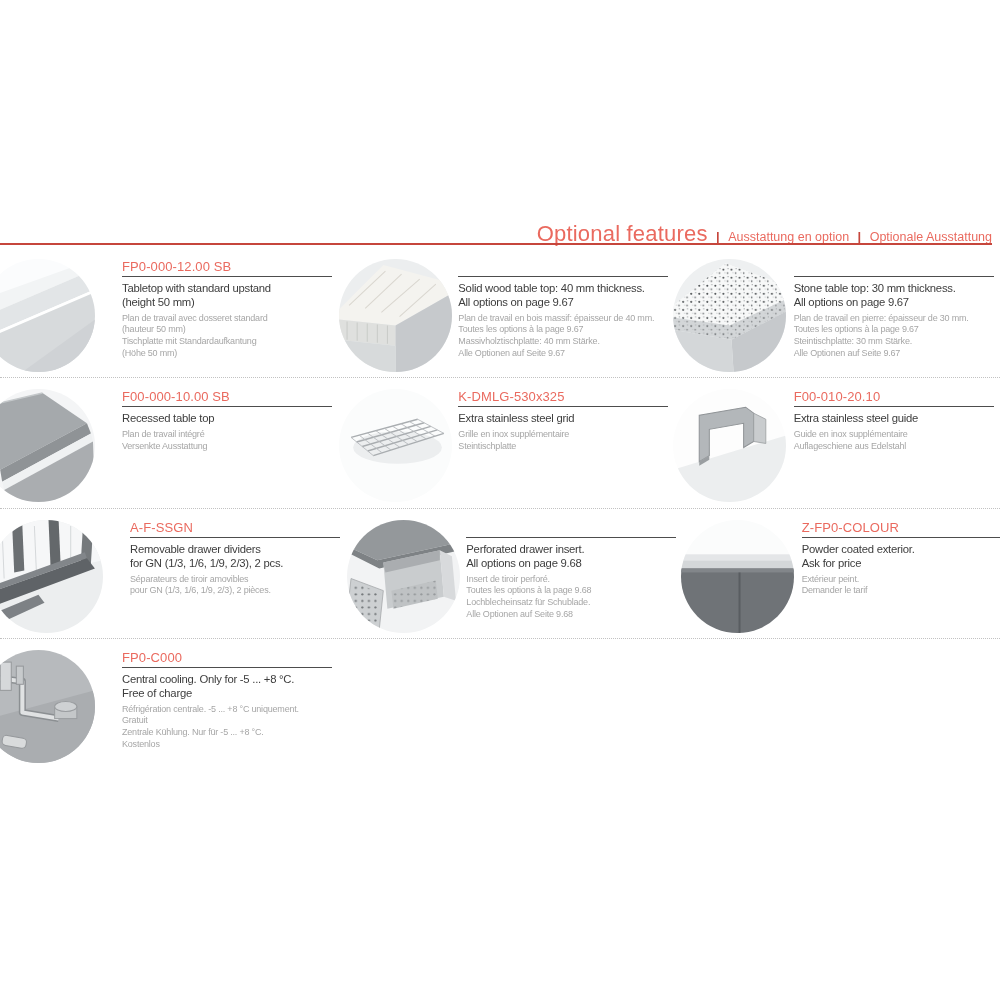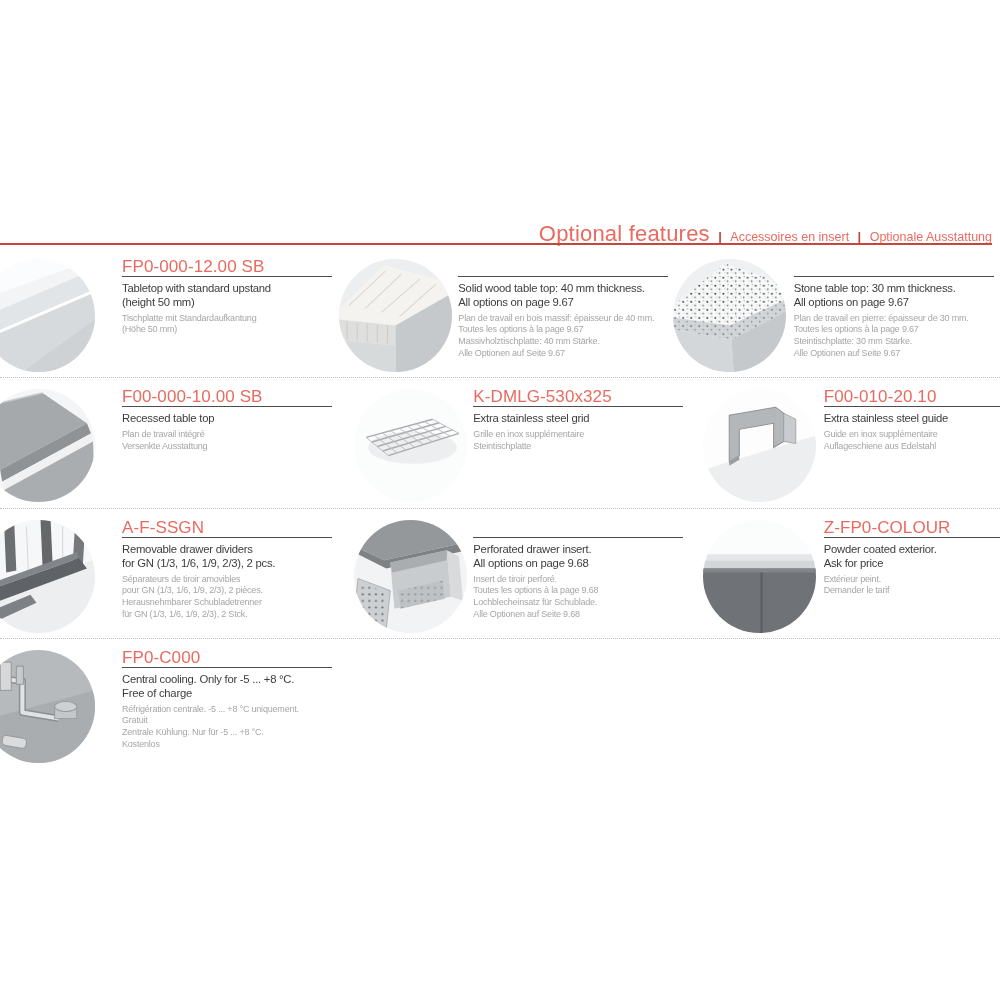--- a/index.html
+++ b/index.html
@@ -11,52 +11,52 @@
   .h-en{font-size:22px;letter-spacing:0.2px;}
   .h-sep{font-size:13px;color:#c6463c;font-weight:bold;margin:0 4px;}
   .h-small{font-size:12.5px;}
   .header-rule{position:absolute;top:243px;left:0;right:8px;height:2px;background:#c6463c;}
 
   
   .grid{position:absolute;top:256px;left:0;width:1000px;}
   .row{display:flex;position:relative;box-sizing:border-box;}
   .row.r1{height:121px;}
   .row.r2{height:131px;}
-  .row.r3{height:130px;}
+  .row.r3{height:130px;padding-left:8px;}
   .row.r4{height:132px;}
-  .row.r2,.row.r3,.row.r4{border-top:1px dotted #c2c2c2;gap:15px;}
+  .row.r2,.row.r3,.row.r4{border-top:1px dotted #c2c2c2;}
   .item{position:relative;width:333.33px;flex:0 0 auto;}
 
   .pic{position:absolute;width:113px;height:113px;border-radius:50%;overflow:hidden;top:11px;}
   .row.r1 .pic{top:3px;}
   .c1 .pic{left:-18px;}
   .c2 .pic,.c3 .pic{left:6px;}
   .pic svg{display:block;width:113px;height:113px;}
 
   .text{position:absolute;top:11px;width:210px;}
   .row.r1 .text{top:3px;}
   .c1 .text{left:122px;}
   .c2 .text{left:125px;}
   .c3 .text{left:127px;width:200px;}
 
-  .code{color:#ea6a5f;font-size:17px;line-height:15px;min-height:15px;letter-spacing:0.1px;}
+  .code{color:#ea6a5f;font-size:13px;line-height:15px;min-height:15px;letter-spacing:0.1px;}
   .code-rule{border-bottom:1px solid #4d4d4d;margin:2px 0 5px 0;}
   .en{font-weight:normal;color:#3d3d3d;font-size:11.3px;line-height:1.22;letter-spacing:-0.25px;
       white-space:pre-line;margin-bottom:3px;}
   .fr,.de{color:#a6a6a6;font-size:9px;line-height:1.32;letter-spacing:-0.2px;white-space:pre-line;}
 </style>
 </head>
 <body>
 
 <div id="page">
 
   <div class="header">
     <span class="h-en">Optional features</span>
     <span class="h-sep">|</span>
-    <span class="h-small">Accessoires en insert</span>
+    <span class="h-small">Ausstattung en option</span>
     <span class="h-sep">|</span>
     <span class="h-small">Optionale Ausstattung</span>
   </div>
   <div class="header-rule"></div>
 
   <div class="grid">
 
     <div class="row r1">
 
       <div class="item c1">
@@ -68,20 +68,22 @@
             <polygon points="0,78 112,30 112,33 0,81" fill="#ffffff"></polygon>
             <polygon points="0,81 112,33 112,112 0,112" fill="#d7dadc"></polygon>
             <polygon points="40,112 112,60 112,112" fill="#cfd2d5"></polygon>
           </svg>
         </div>
         <div class="text">
           <div class="code">FP0-000-12.00 SB</div>
           <div class="code-rule"></div>
           <div class="en">Tabletop with standard upstand
 (height 50 mm)</div>
+          <div class="fr">Plan de travail avec dosseret standard
+(hauteur 50 mm)</div>
           <div class="de">Tischplatte mit Standardaufkantung
 (Höhe 50 mm)</div>
         </div>
       </div>
 
       <div class="item c2">
         <div class="pic">
           <svg viewBox="0 0 112 112">
             <rect width="112" height="112" fill="#eceeef"></rect>
             <polygon points="0,50 44,6 112,24 112,34 56,66 0,60" fill="#f4f3ef"></polygon>
@@ -236,22 +238,20 @@
             <polygon points="0,94 48,74 54,82 2,106" fill="#7d8185"></polygon>
           </svg>
         </div>
         <div class="text">
           <div class="code">A-F-SSGN</div>
           <div class="code-rule"></div>
           <div class="en">Removable drawer dividers
 for GN (1/3, 1/6, 1/9, 2/3), 2 pcs.</div>
           <div class="fr">Séparateurs de tiroir amovibles
 pour GN (1/3, 1/6, 1/9, 2/3), 2 pièces.</div>
-          <div class="de">Herausnehmbarer Schubladetrenner
-für GN (1/3, 1/6, 1/9, 2/3), 2 Stck.</div>
         </div>
       </div>
 
       <div class="item c2">
         <div class="pic">
           <svg viewBox="0 0 112 112">
             <defs>
               <pattern id="holes" width="6.5" height="6.5" patternUnits="userSpaceOnUse">
                 <circle cx="2.2" cy="2.2" r="1.1" fill="#74787b"></circle>
               </pattern>

